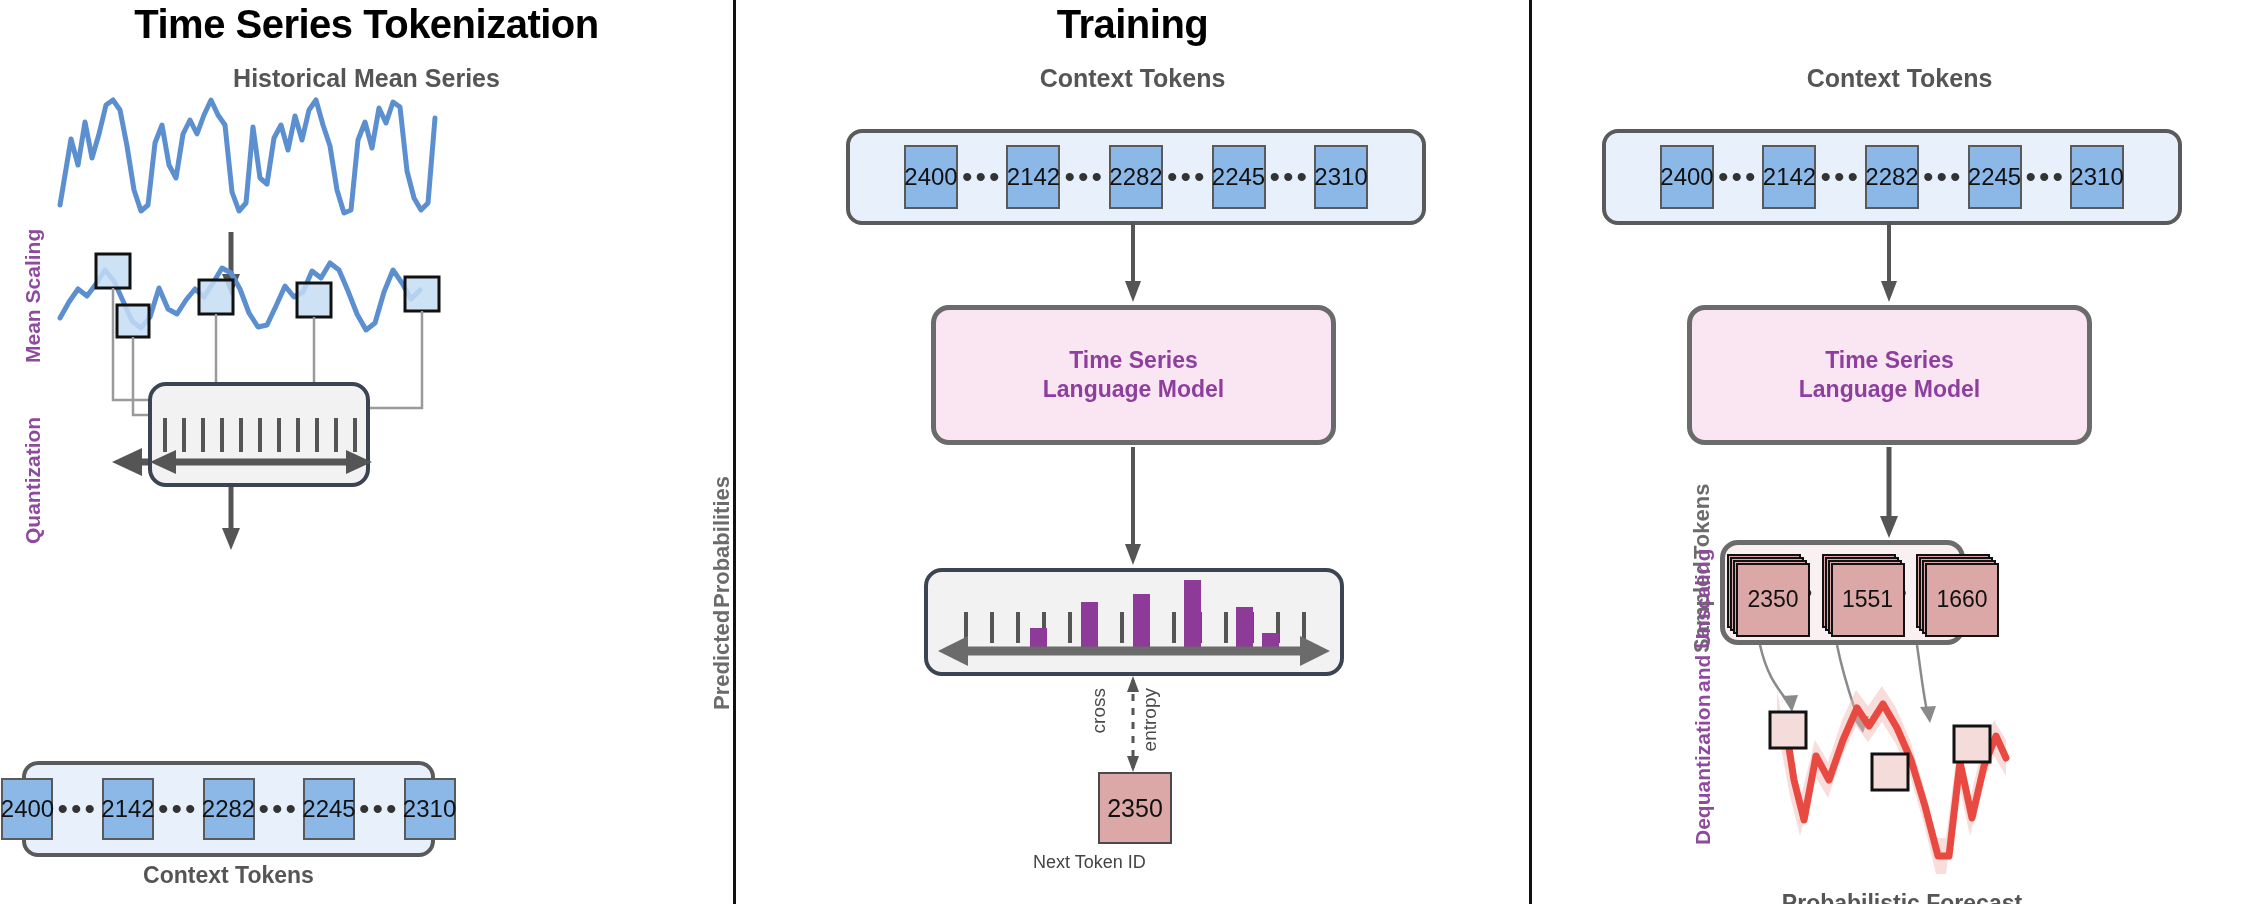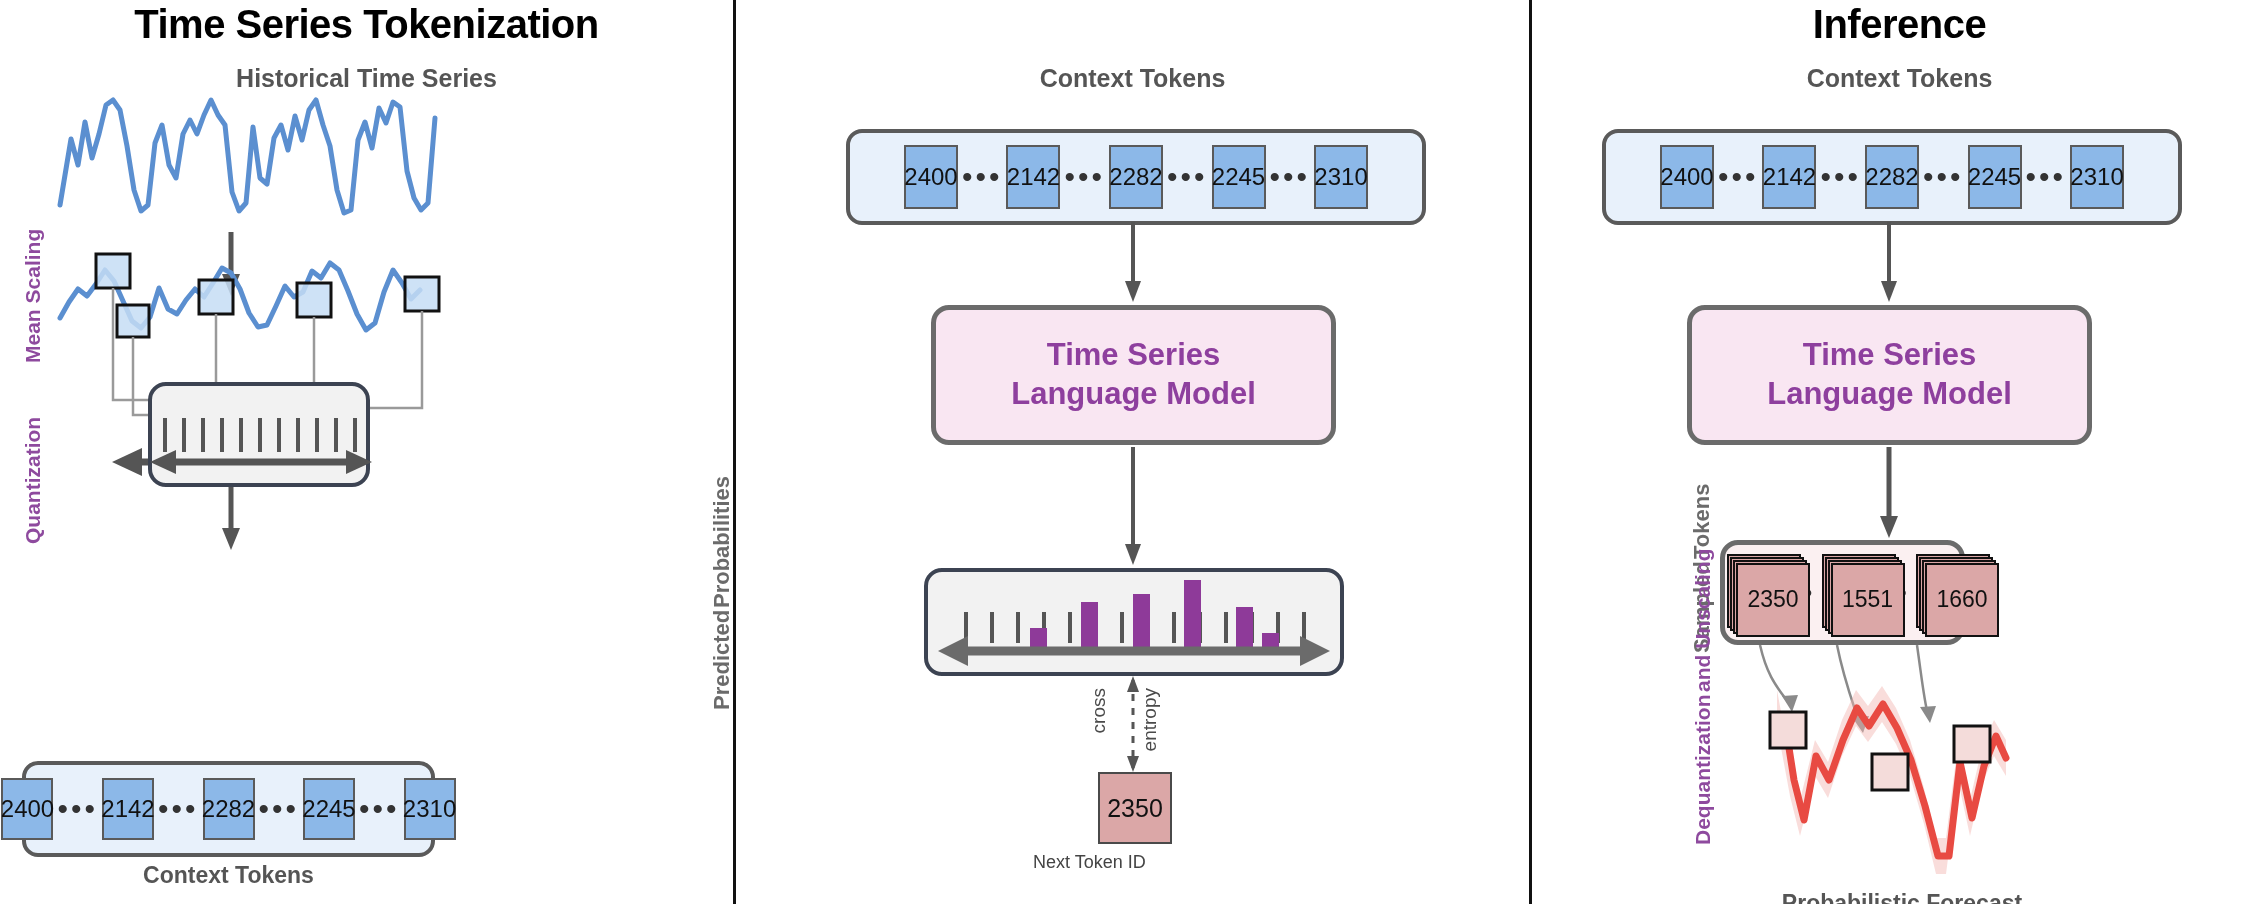--- a/index.html
+++ b/index.html
@@ -47,21 +47,21 @@
     background:#8cb8e8;border:2px solid #5a5a5a;
     display:flex;align-items:center;justify-content:center;
     font-size:24px;color:#111;box-sizing:border-box;
   }
   .dots{color:#333;font-size:30px;letter-spacing:3px;line-height:0.4;padding:0 4px;}
 
   
   .model-box{
     position:absolute;background:#f9e6f2;border:5px solid #6b6b6b;border-radius:18px;
     display:flex;align-items:center;justify-content:center;text-align:center;
-    color:#8e3f9e;font-weight:bold;font-size:31px;line-height:1.25;box-sizing:border-box;
+    color:#8e3f9e;font-weight:bold;font-size:23px;line-height:1.25;box-sizing:border-box;
   }
 
   
   .qbox{
     position:absolute;background:#f2f2f2;border:4px solid #3c4352;border-radius:18px;
     box-sizing:border-box;
   }
 
   
   .sampled-box{
@@ -97,21 +97,21 @@
 </head>
 <body>
 
 <div id="stage">
 
   <div class="divider" style="left:733px;"></div>
   <div class="divider" style="left:1529px;"></div>
 
   <div class="panel" style="left:0;width:733px;">
     <div class="panel-title">Time Series Tokenization</div>
-    <div class="sub-title" style="top:64px;">Historical Time Series</div>
+    <div class="sub-title" style="top:64px;">Historical Mean Series</div>
 
     <div class="vlabel" style="left:22px;top:216px;height:160px;">Mean Scaling</div>
     <div class="vlabel" style="left:22px;top:400px;height:160px;">Quantization</div>
 
     <svg width="733" height="904" viewBox="0 0 733 904">
       <polyline fill="none" stroke="#5b8fd0" stroke-width="5" stroke-linejoin="round" stroke-linecap="round" points="60,205 71,139 78,165 85,122 92,158 99,134 106,105 113,100 120,110 127,146 134,190 141,211 148,205 155,143 162,125 169,165 176,178 183,134 190,120 197,134 204,115 211,100 218,115 225,125 232,192 239,211 246,203 253,127 260,178 267,184 274,138 281,125 288,150 295,116 302,140 309,110 316,100 323,125 330,146 337,190 344,213 351,210 358,140 365,122 372,148 379,108 386,123 393,102 400,107 407,171 414,198 421,210 428,203 435,118"></polyline>
 
       <line x1="231" y1="232" x2="231" y2="282" stroke="#555" stroke-width="5"></line>
       <polygon points="231,296 222,274 240,274" fill="#555"></polygon>
 
@@ -182,20 +182,21 @@
       <div class="token" style="width:52px;height:62px;">2282</div>
       <div class="dots">•••</div>
       <div class="token" style="width:52px;height:62px;">2245</div>
       <div class="dots">•••</div>
       <div class="token" style="width:52px;height:62px;">2310</div>
     </div>
     <div class="caption" style="left:22px;top:862px;width:413px;">Context Tokens</div>
   </div>
 
   <div class="panel" style="left:736px;width:793px;">
+    <div class="panel-title">Training</div>
     <div class="sub-title" style="top:64px;">Context Tokens</div>
 
     <div class="token-box" style="left:110px;top:122px;width:580px;height:96px;">
       <div class="token" style="width:54px;height:64px;">2400</div>
       <div class="dots">•••</div>
       <div class="token" style="width:54px;height:64px;">2142</div>
       <div class="dots">•••</div>
       <div class="token" style="width:54px;height:64px;">2282</div>
       <div class="dots">•••</div>
       <div class="token" style="width:54px;height:64px;">2245</div>
@@ -263,21 +264,20 @@
     </svg>
 
     <div class="ce-label" style="left:352px;top:688px;">cross</div>
     <div class="ce-label" style="left:403px;top:688px;">entropy</div>
 
     <div class="next-token" style="left:362px;top:772px;width:70px;height:68px;">2350</div>
     <div class="small-caption" style="left:297px;top:852px;width:200px;">Next Token ID</div>
   </div>
 
   <div class="panel" style="left:1532px;width:735px;">
-    <div class="panel-title">Inference</div>
     <div class="sub-title" style="top:64px;">Context Tokens</div>
 
     <div class="token-box" style="left:70px;top:122px;width:580px;height:96px;">
       <div class="token" style="width:54px;height:64px;">2400</div>
       <div class="dots">•••</div>
       <div class="token" style="width:54px;height:64px;">2142</div>
       <div class="dots">•••</div>
       <div class="token" style="width:54px;height:64px;">2282</div>
       <div class="dots">•••</div>
       <div class="token" style="width:54px;height:64px;">2245</div>

